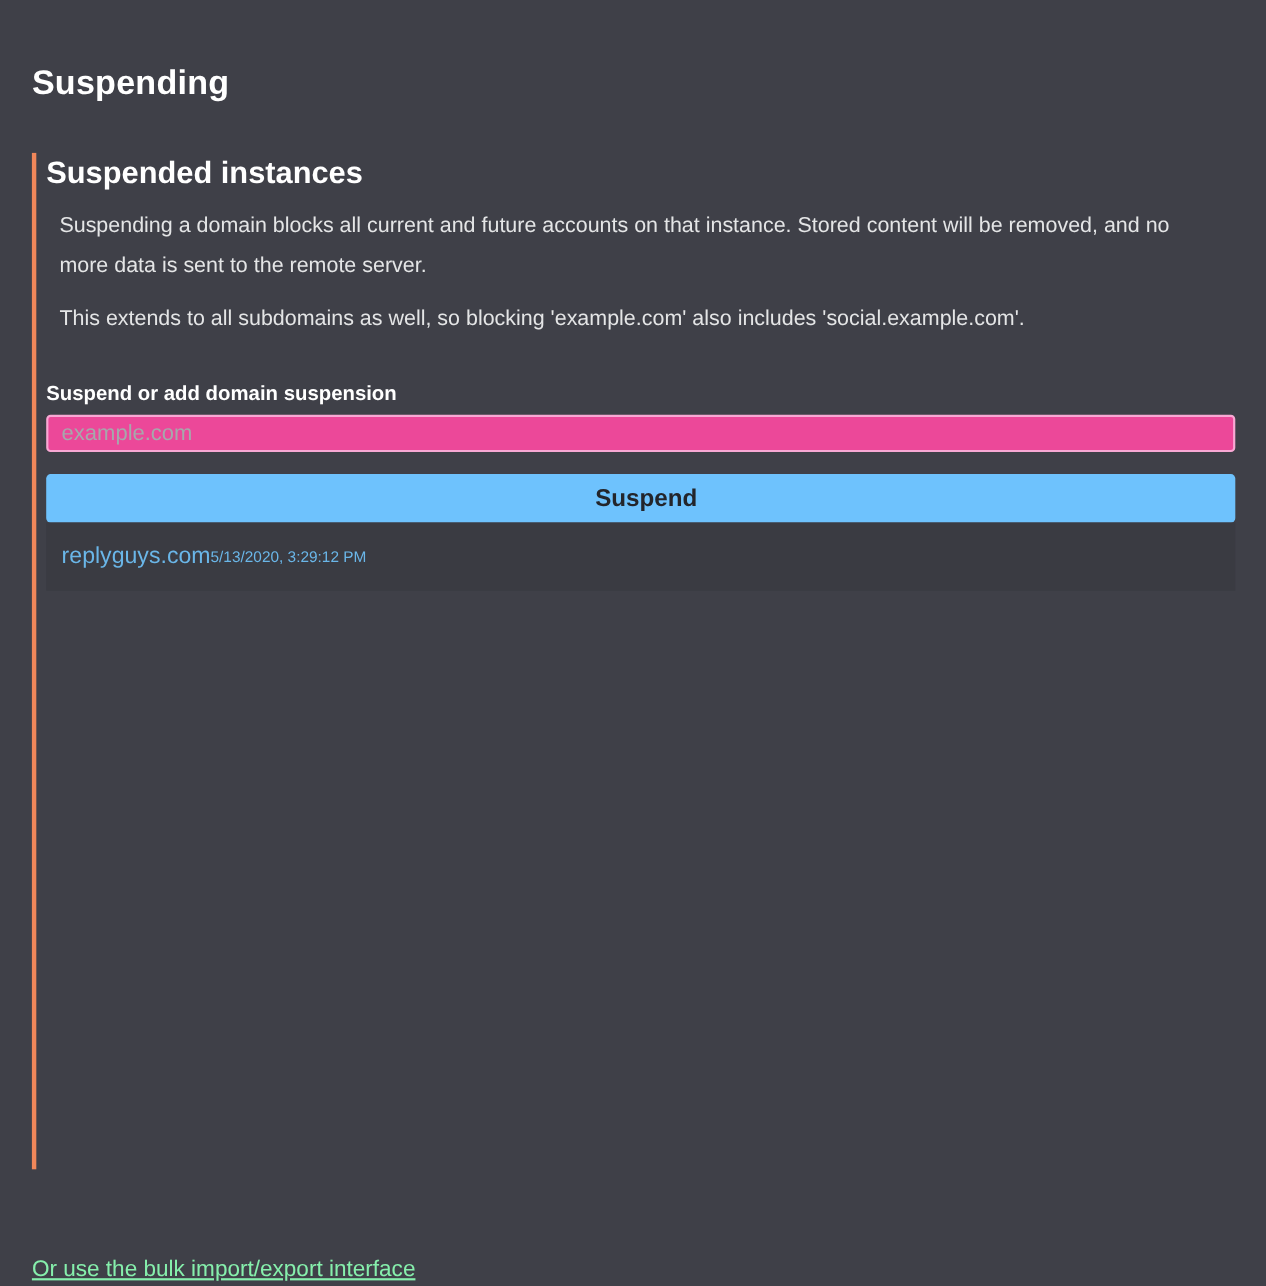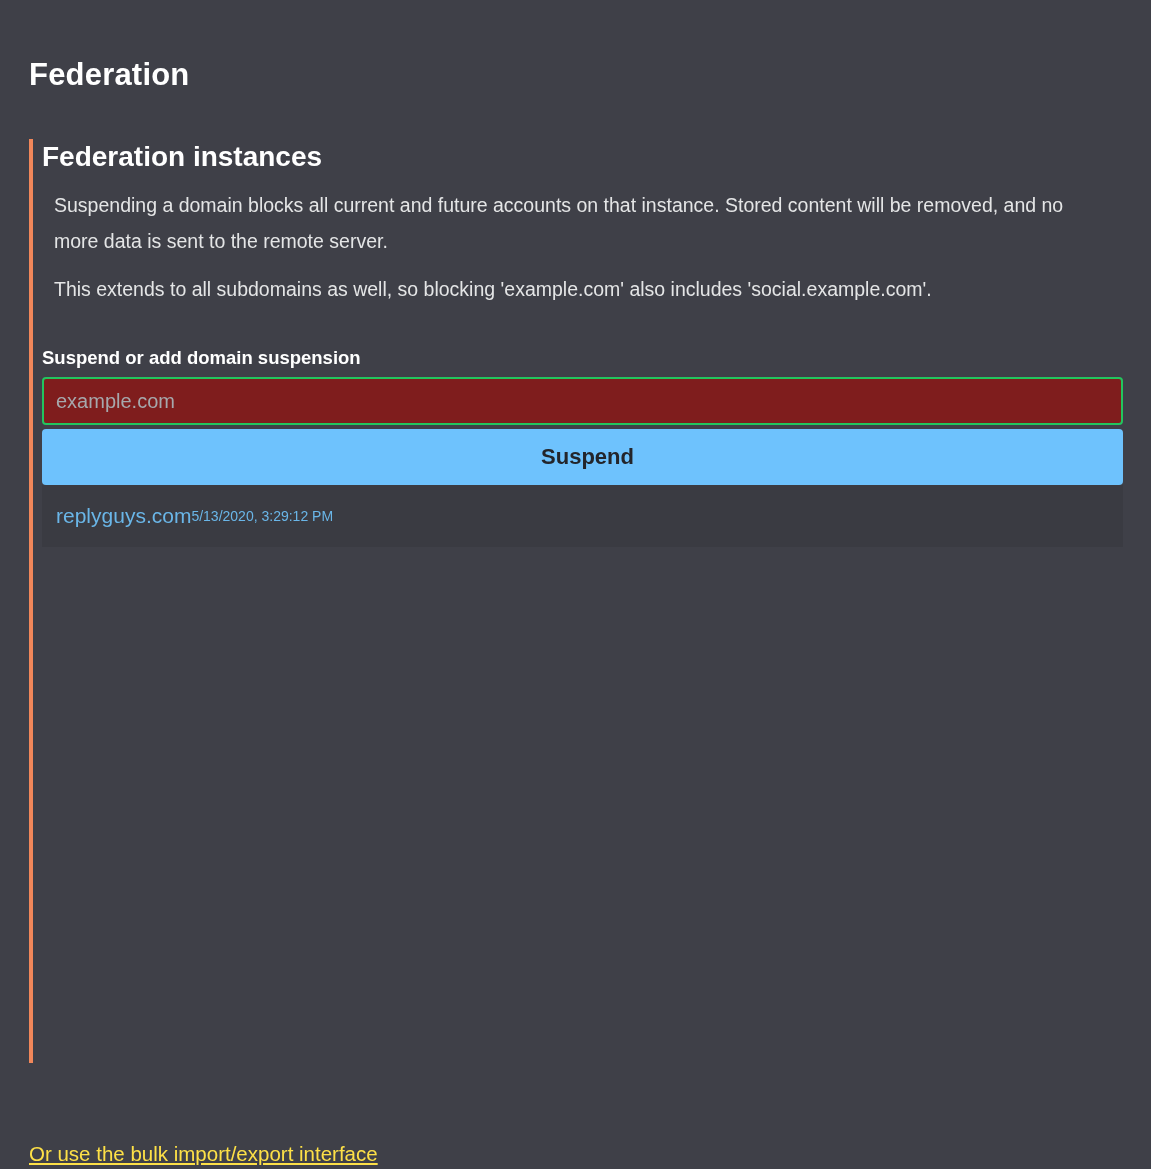--- a/index.html
+++ b/index.html
@@ -63,39 +63,39 @@
   .field-label {
     font-size: 18.5px;
     font-weight: bold;
     color: #ffffff;
     margin: 40px 0 8px 0;
   }
   .search-input {
     display: block;
     box-sizing: border-box;
     width: 1081px;
-    height: 48px;
-    background: #7f1d1d;
-    border: 2px solid #22c55e;
+    height: 34px;
+    background: #ec4899;
+    border: 2px solid #f9a8d4;
     border-radius: 4px;
     color: #ffffff;
     font-size: 20px;
     font-family: "Liberation Sans", sans-serif;
     padding: 0 12px;
     outline: none;
   }
   .search-input::placeholder {
     color: #a6a8ac;
   }
   .suspend-button {
     display: block;
     box-sizing: border-box;
     width: 1081px;
-    height: 56px;
-    margin-top: 4px;
+    height: 44px;
+    margin-top: 20px;
     background: #6ec2fd;
     border: none;
     border-radius: 4px;
     color: #23252b;
     font-size: 22px;
     font-weight: bold;
     font-family: "Liberation Sans", sans-serif;
     cursor: pointer;
     padding-left: 16px;
   }
@@ -121,36 +121,36 @@
   }
   .instance-date {
     font-size: 14px;
     color: #6ab6e8;
   }
   .bulk-link {
     position: absolute;
     left: 29px;
     bottom: 24px;
     font-size: 20.5px;
-    color: #fde047;
+    color: #86efac;
     text-decoration: underline;
     cursor: pointer;
   }
 </style>
 </head>
 <body>
 
 <div class="page">
 
-  <h1 class="page-title">Federation</h1>
+  <h1 class="page-title">Suspending</h1>
 
   <div class="panel">
     <div class="panel-accent"></div>
 
-    <h2 class="section-title">Federation instances</h2>
+    <h2 class="section-title">Suspended instances</h2>
 
     <div class="section-desc">
       <p>Suspending a domain blocks all current and future accounts on that instance. Stored content will be removed, and no more data is sent to the remote server.</p>
       <p>This extends to all subdomains as well, so blocking 'example.com' also includes 'social.example.com'.</p>
     </div>
 
     <div class="field-label">Suspend or add domain suspension</div>
 
     <input class="search-input" type="text" placeholder="example.com" style="">
 

